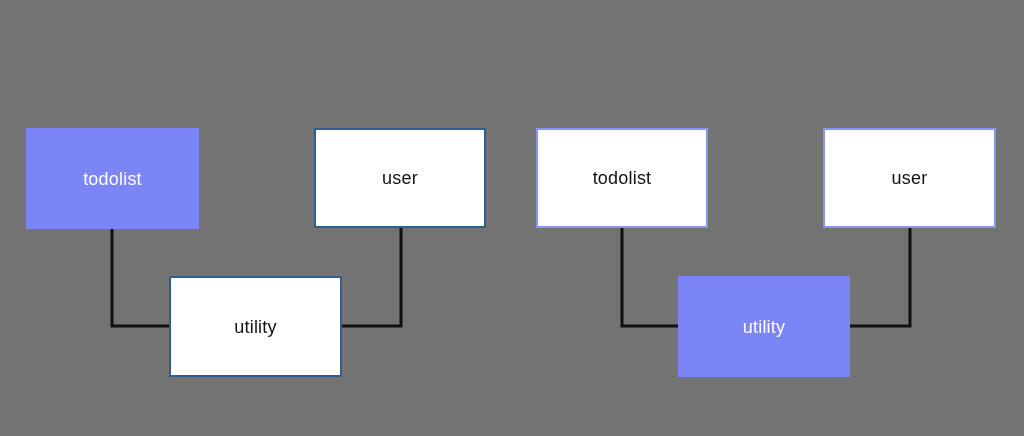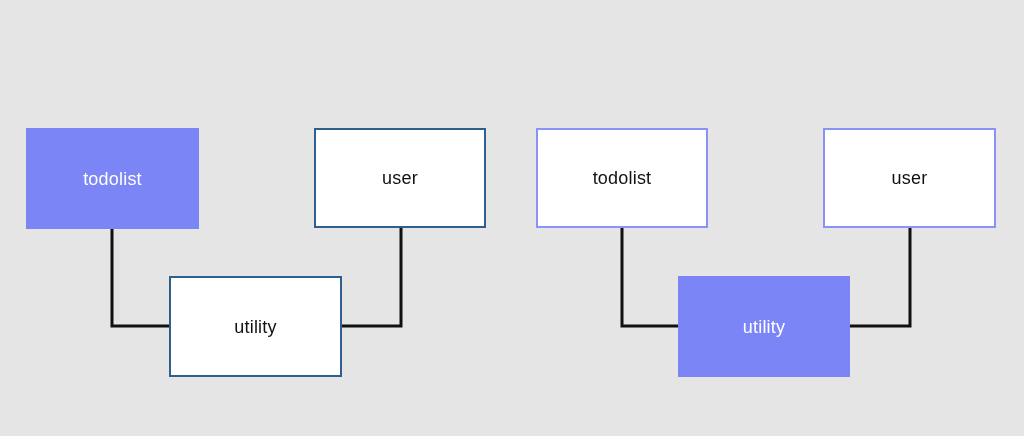--- a/index.html
+++ b/index.html
@@ -7,21 +7,21 @@
     padding: 0;
     background: #ffffff;
   }
   body {
     font-family: "Liberation Sans", sans-serif;
   }
   #canvas {
     position: relative;
     width: 1024px;
     height: 436px;
-    background: #e5e5e5;
+    background: #737373;
     overflow: hidden;
   }
   .edge-layer {
     position: absolute;
     top: 0;
     left: 0;
     width: 1024px;
     height: 436px;
     pointer-events: none;
   }

